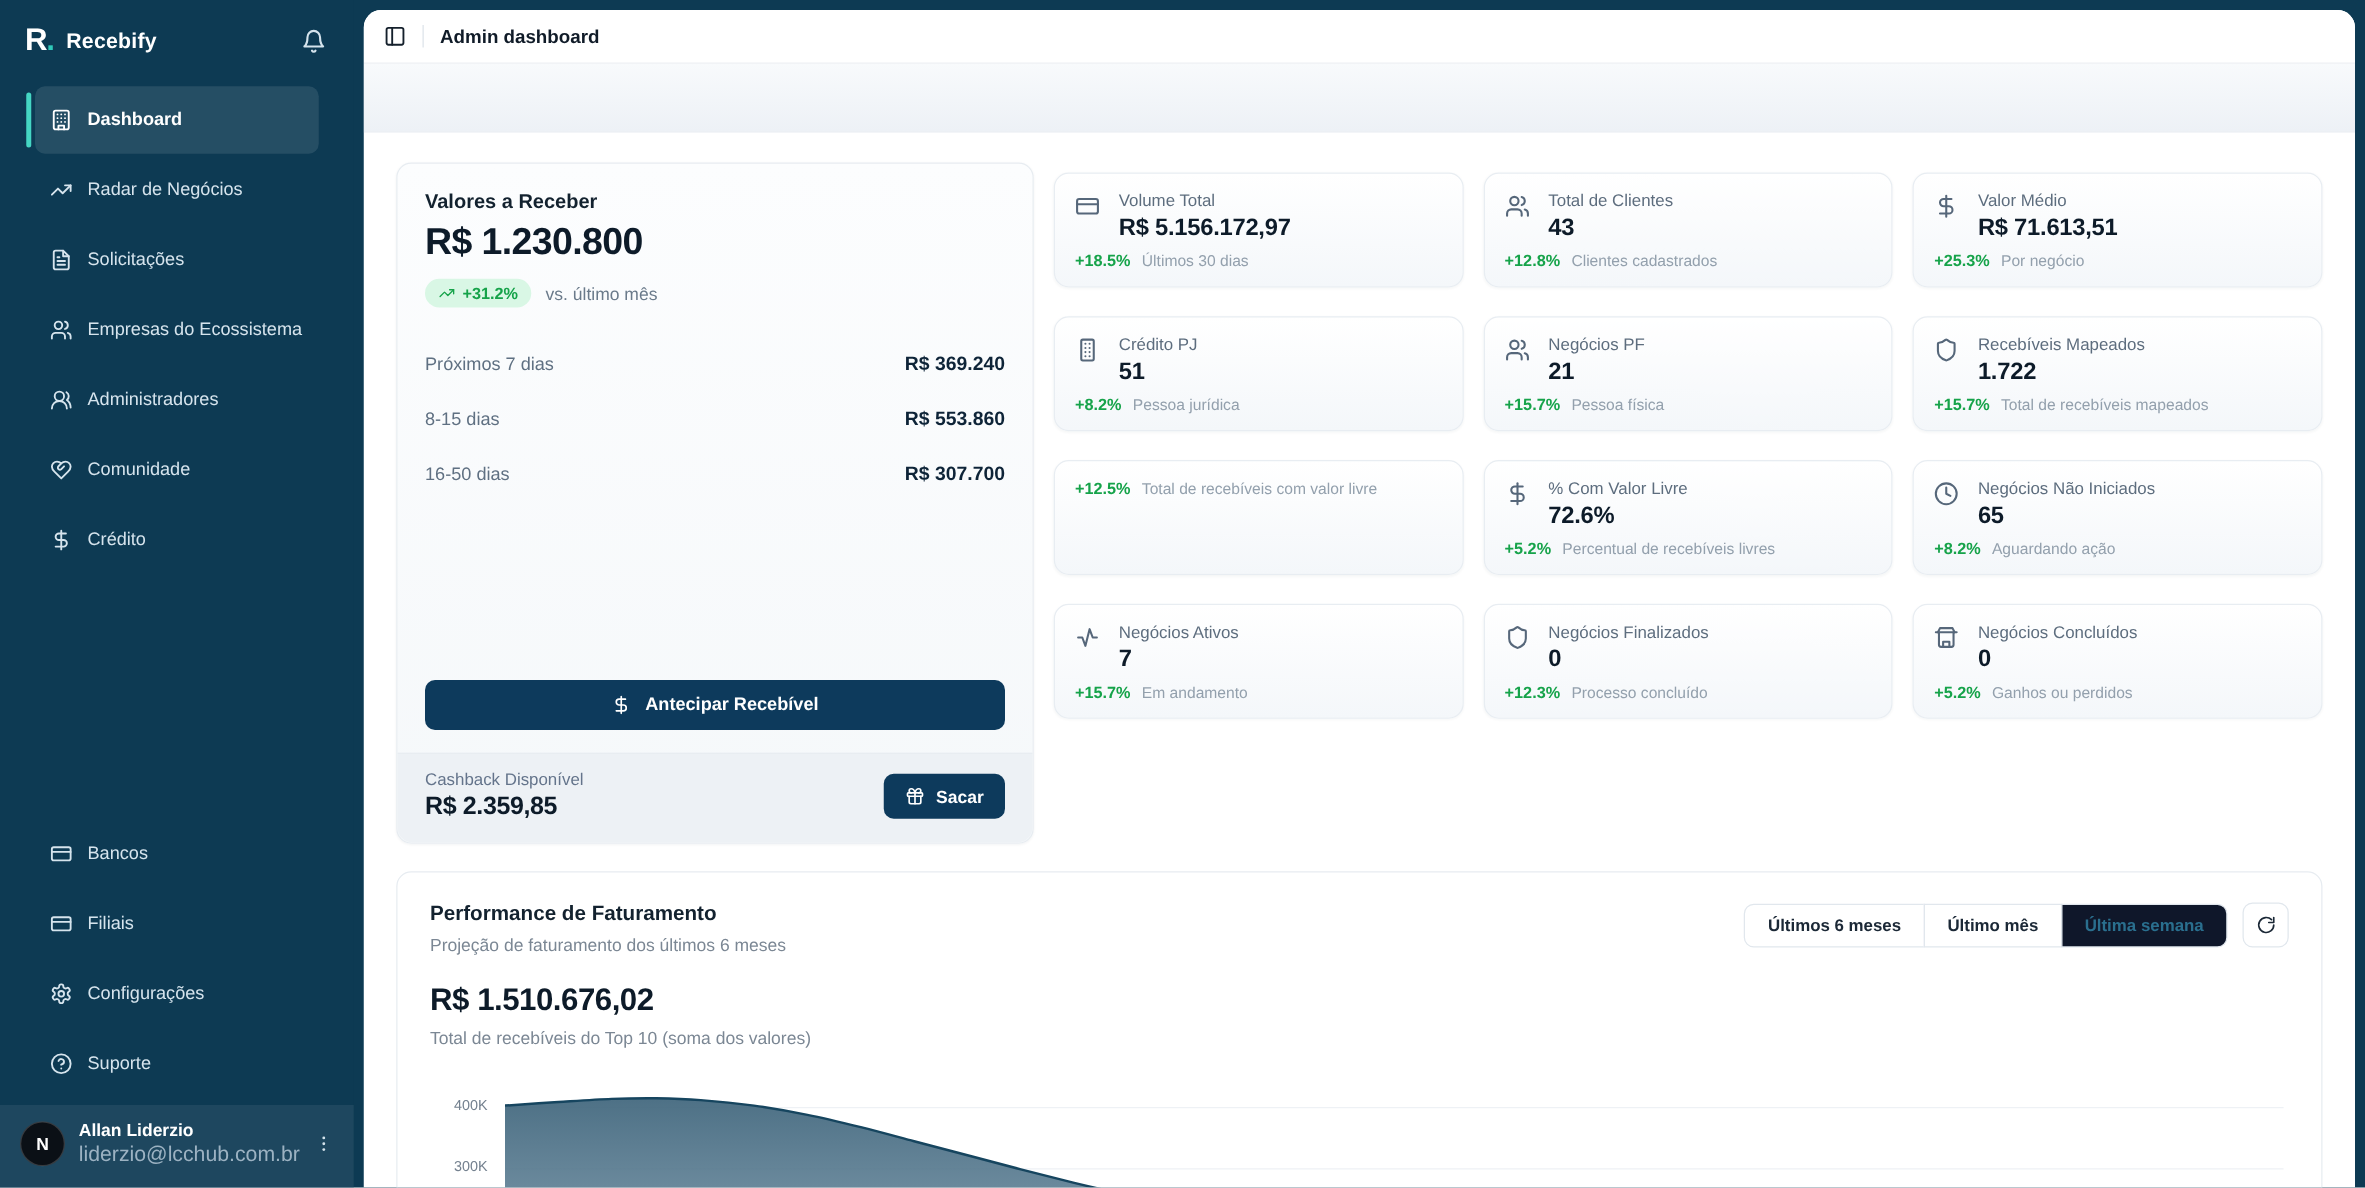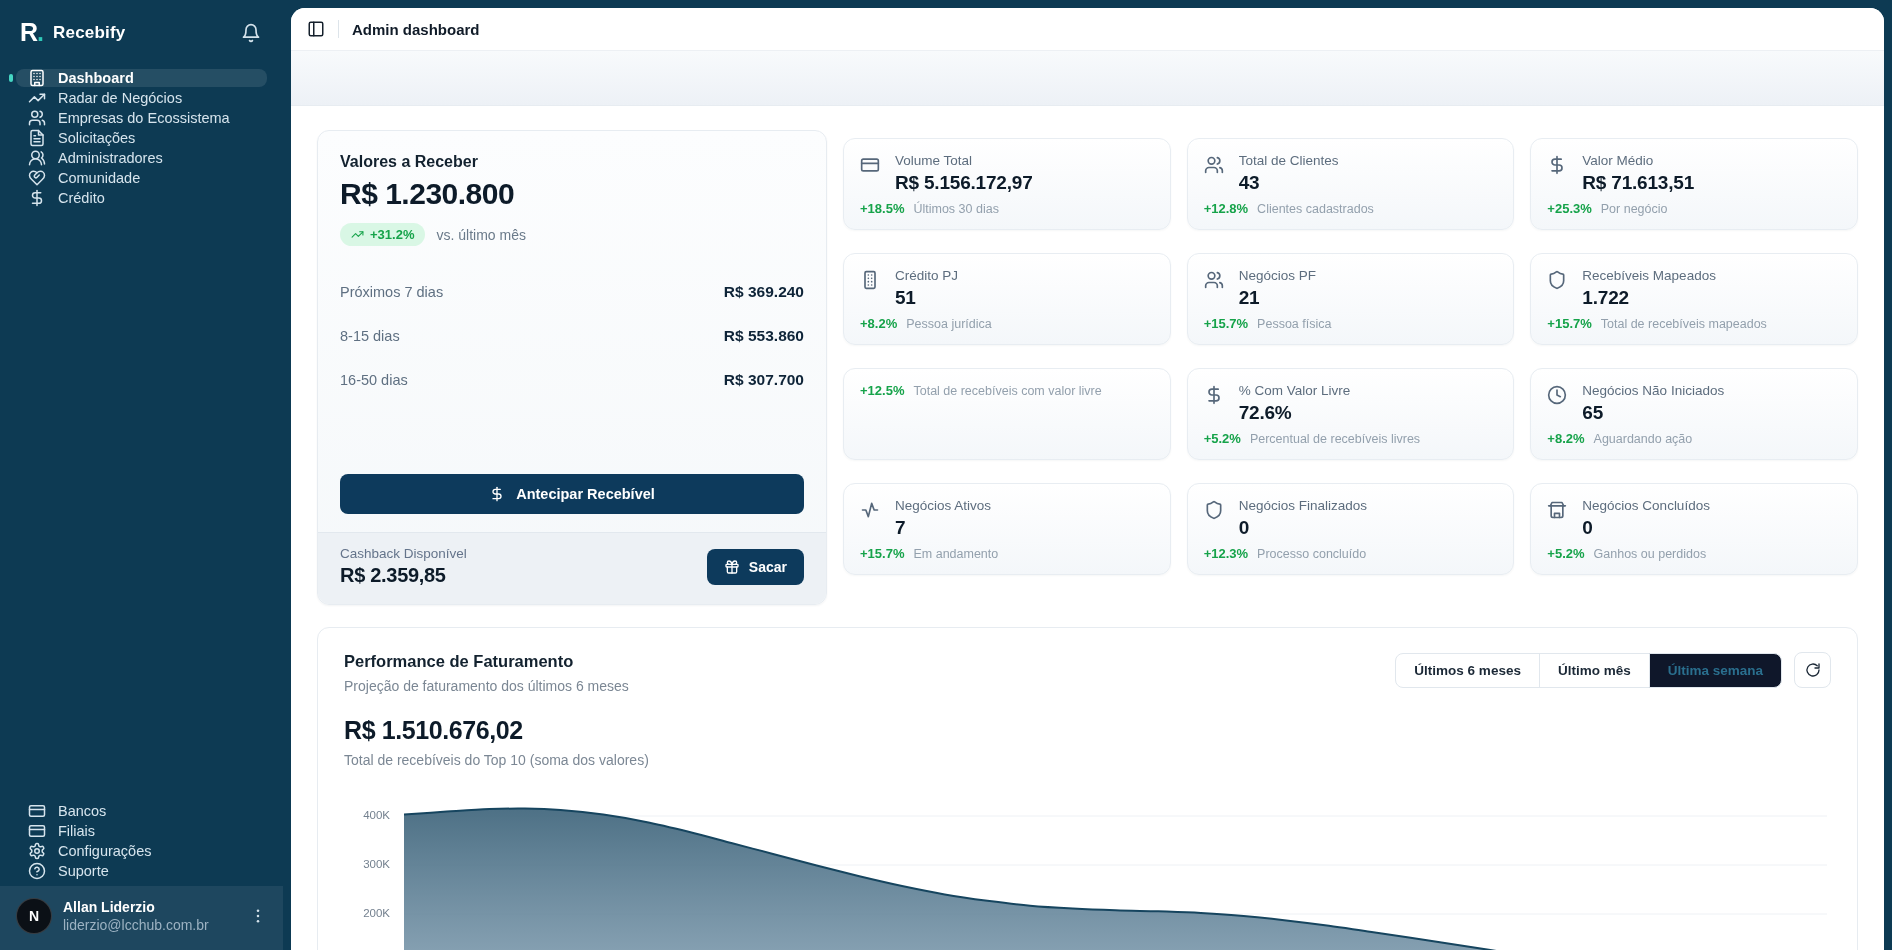--- a/index.html
+++ b/index.html
@@ -7,43 +7,43 @@
   body { font-family:"Liberation Sans", sans-serif; background:#0d3a53; position:relative; }
 
   
   .sidebar { position:absolute; left:0; top:0; bottom:0; width:283px; background:#0d3a53; display:flex; flex-direction:column; }
   .brand-row { display:flex; align-items:center; padding:18px 22px 16px 20px; }
   .logo { font-size:25px; font-weight:800; color:#fff; letter-spacing:-1px; }
   .logo .dot { color:#2fc9b9; }
   .brand-name { margin-left:10px; font-size:17px; font-weight:700; color:#fff; letter-spacing:.2px; }
   .bell-btn { margin-left:auto; width:20px; height:20px; color:#d4e3ec; cursor:pointer; }
   .nav { padding:4px 12px; }
-  .nav-item { display:flex; align-items:center; gap:12px; padding:0 12px; margin:2px 4px; border-radius:8px; color:#d6e4ed; font-size:14.5px; position:relative; cursor:pointer; }
+  .nav-item { display:flex; align-items:center; gap:12px; padding:18px 12px; margin:2px 16px; border-radius:8px; color:#d6e4ed; font-size:14.5px; position:relative; cursor:pointer; }
   .nav-item .nicon { width:18px; height:18px; display:inline-flex; flex:none; }
   .nav-item.active { background:rgba(255,255,255,.10); color:#fff; font-weight:700; }
   .nav-item.active::before { content:""; position:absolute; left:-7px; top:5px; bottom:5px; width:4px; border-radius:4px; background:#45d6c3; }
   .nav-spacer { flex:1; }
   .user-row { display:flex; align-items:center; gap:11px; background:rgba(255,255,255,.07); padding:12px 16px 16px; }
   .avatar { width:36px; height:36px; border-radius:50%; background:#0b1016; border:1px solid rgba(255,255,255,.18); color:#fff; display:flex; align-items:center; justify-content:center; font-size:14px; font-weight:700; flex:none; }
   .user-name { font-size:14px; font-weight:700; color:#fff; }
-  .user-email { font-size:14px; color:#9cb2c2; margin-top:2px; }
+  .user-email { font-size:17px; color:#9cb2c2; margin-top:2px; }
   .kebab-btn { margin-left:auto; width:18px; height:18px; color:#d4e3ec; cursor:pointer; }
 
   
   .panel { position:absolute; left:291px; top:8px; right:8px; bottom:0; background:#fff; border-radius:14px 14px 0 0; overflow:hidden; }
   .topbar { height:42px; display:flex; align-items:center; gap:13px; padding:0 16px; background:#fff; }
   .panel-toggle { width:18px; height:18px; color:#15202c; cursor:pointer; }
   .tb-divider { width:1px; height:18px; background:#dde4ea; }
   .tb-title { font-size:15px; font-weight:600; color:#101b28; }
   .band { height:56px; background:linear-gradient(180deg,#f8fafc,#edf1f6); border-top:1px solid #edf0f4; border-bottom:1px solid #e7ecf1; }
   .content { padding:24px 26px 0; }
 
   
   .top-section { display:flex; gap:16px; }
-  .recv-card { width:510px; min-width:510px; height:475px; display:flex; flex-direction:column; border:1px solid #e7ecf1; border-radius:12px; background:linear-gradient(180deg,#fcfdfe,#f5f8fa); padding:22px 22px 0; box-shadow:0 1px 2px rgba(16,40,60,.05); }
+  .recv-card { width:510px; min-width:510px; height:545px; display:flex; flex-direction:column; border:1px solid #e7ecf1; border-radius:12px; background:linear-gradient(180deg,#fcfdfe,#f5f8fa); padding:22px 22px 0; box-shadow:0 1px 2px rgba(16,40,60,.05); }
   .recv-title { font-size:16px; font-weight:700; color:#13222f; }
   .recv-total { font-size:30px; font-weight:800; color:#0d1b29; margin-top:6px; letter-spacing:-.5px; }
   .badge-row { display:flex; align-items:center; gap:11px; margin-top:12px; }
   .badge-green { display:inline-flex; align-items:center; gap:6px; background:#d9f7e5; color:#16a34a; font-weight:700; font-size:13px; padding:4px 11px; border-radius:999px; }
   .badge-green .bicon { width:13px; height:13px; display:inline-flex; }
   .badge-caption { color:#6a7a8a; font-size:14px; }
   .recv-rows { margin-top:24px; }
   .recv-row { display:flex; justify-content:space-between; align-items:center; padding:13px 0; }
   .recv-row-label { color:#5f7082; font-size:14.5px; }
   .recv-row-value { color:#0e2438; font-weight:800; font-size:15.5px; }
@@ -117,37 +117,37 @@
           <svg viewBox="0 0 24 24" fill="none" stroke="currentColor" stroke-width="2" stroke-linecap="round" stroke-linejoin="round">
             <path d="M22 7l-8.5 8.5-5-5L2 17"></path>
             <path d="M16 7h6v6"></path>
           </svg>
         </span>
       <span>Radar de Negócios</span>
     </div>
     <div class="nav-item">
       <span class="nicon">
           <svg viewBox="0 0 24 24" fill="none" stroke="currentColor" stroke-width="2" stroke-linecap="round" stroke-linejoin="round">
+            <path d="M14 2H6a2 2 0 0 0-2 2v16a2 2 0 0 0 2 2h12a2 2 0 0 0 2-2V8z"></path>
+            <path d="M14 2v6h6"></path>
+            <path d="M16 13H8M16 17H8M10 9H8"></path>
+          </svg>
+        </span>
+      <span>Solicitações</span>
+    </div>
+    <div class="nav-item">
+      <span class="nicon">
+          <svg viewBox="0 0 24 24" fill="none" stroke="currentColor" stroke-width="2" stroke-linecap="round" stroke-linejoin="round">
             <path d="M16 21v-2a4 4 0 0 0-4-4H6a4 4 0 0 0-4 4v2"></path>
             <circle cx="9" cy="7" r="4"></circle>
             <path d="M22 21v-2a4 4 0 0 0-3-3.87"></path>
             <path d="M16 3.13a4 4 0 0 1 0 7.75"></path>
           </svg>
         </span>
       <span>Empresas do Ecossistema</span>
-    </div>
-    <div class="nav-item">
-      <span class="nicon">
-          <svg viewBox="0 0 24 24" fill="none" stroke="currentColor" stroke-width="2" stroke-linecap="round" stroke-linejoin="round">
-            <path d="M14 2H6a2 2 0 0 0-2 2v16a2 2 0 0 0 2 2h12a2 2 0 0 0 2-2V8z"></path>
-            <path d="M14 2v6h6"></path>
-            <path d="M16 13H8M16 17H8M10 9H8"></path>
-          </svg>
-        </span>
-      <span>Solicitações</span>
     </div>
     <div class="nav-item">
       <span class="nicon">
           <svg viewBox="0 0 24 24" fill="none" stroke="currentColor" stroke-width="2" stroke-linecap="round" stroke-linejoin="round">
             <path d="M18 21a8 8 0 0 0-16 0"></path>
             <circle cx="10" cy="8" r="5"></circle>
             <path d="M22 20c0-3.37-2-6.5-4-8a5 5 0 0 0-.45-8.3"></path>
           </svg>
         </span>
       <span>Administradores</span>

